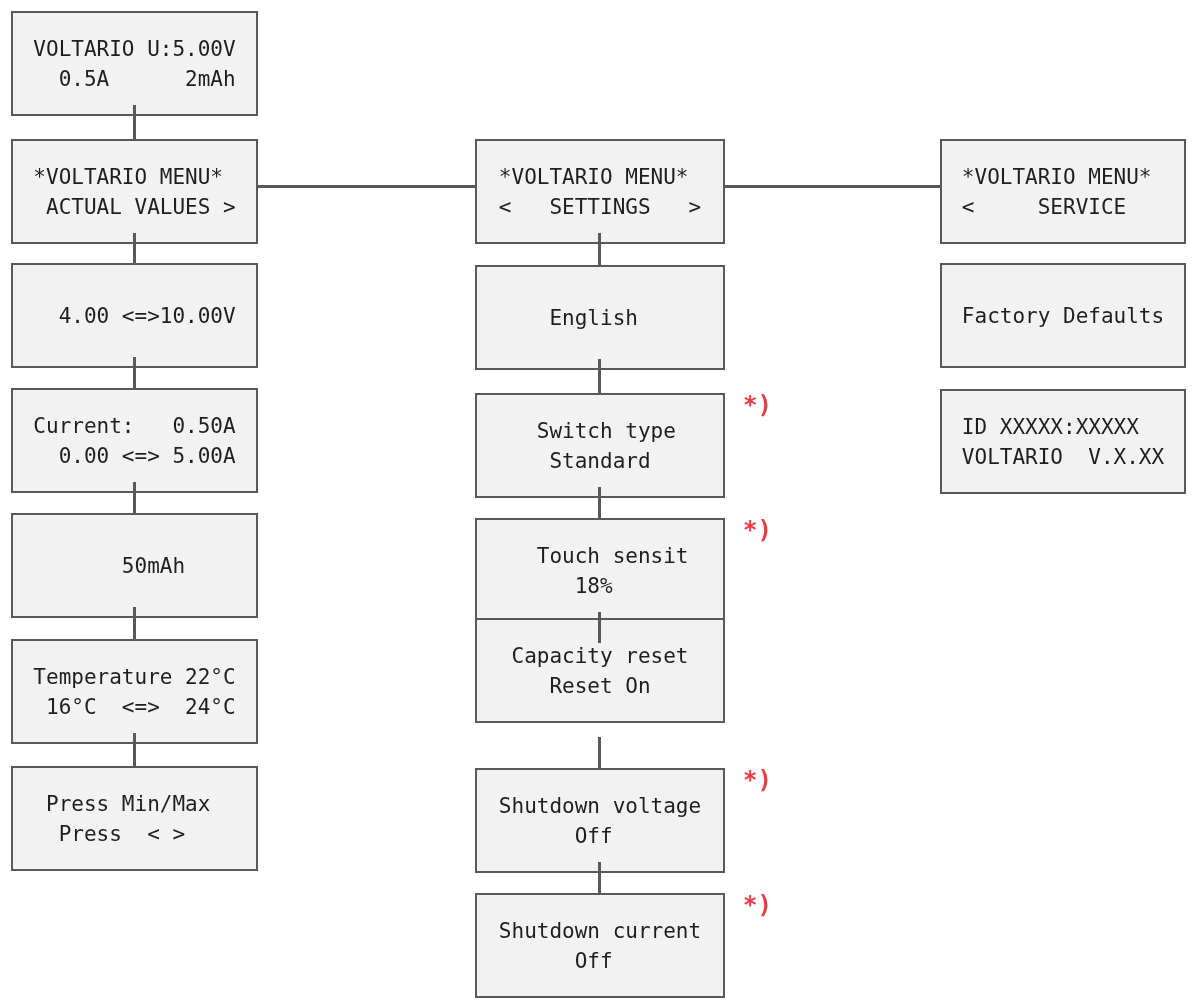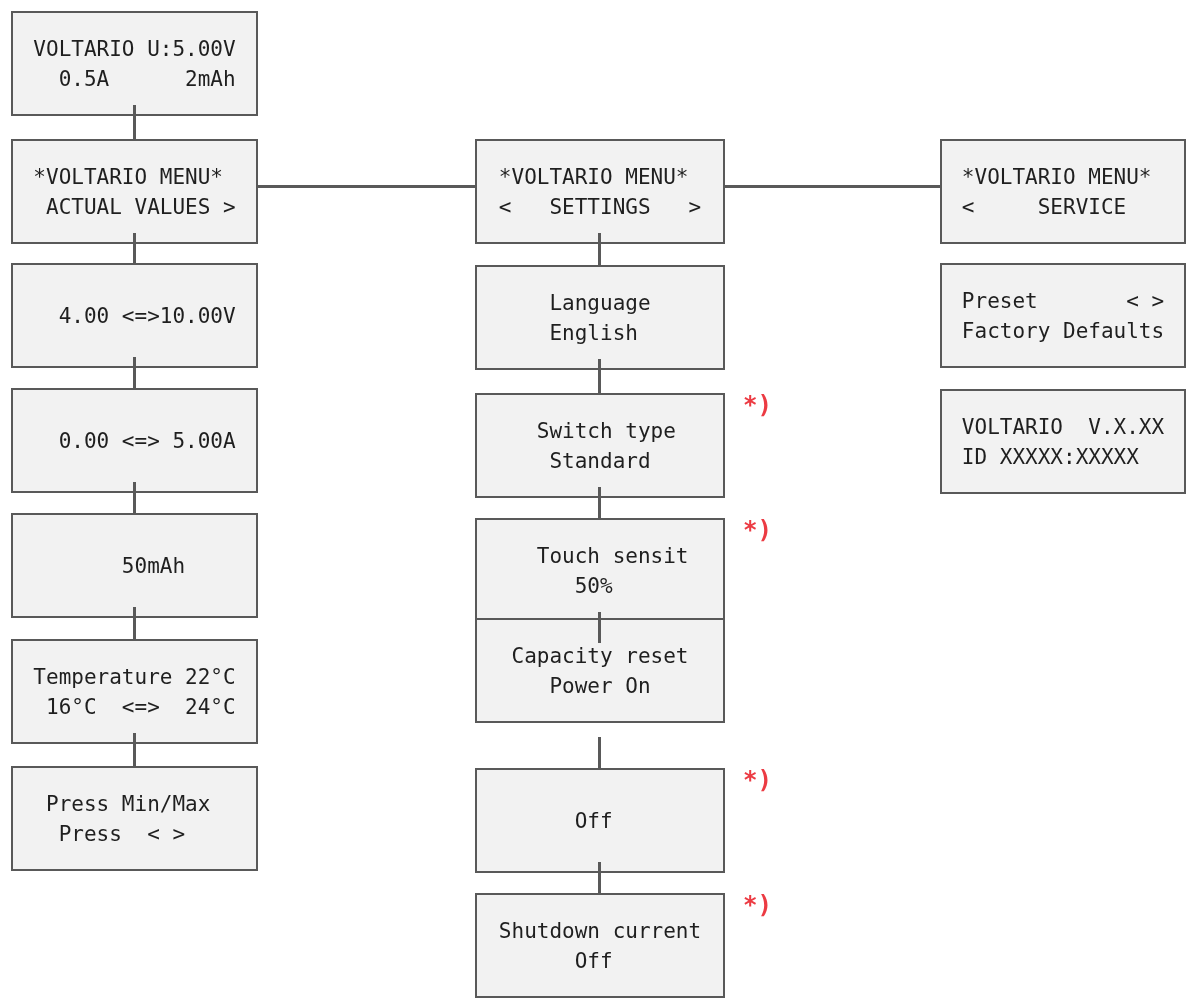--- a/index.html
+++ b/index.html
@@ -63,73 +63,73 @@
   <span class="line">  0.5A      2mAh</span>
 </div>
 <div class="lcd" style="left:11px;top:139px;width:247px">
   <span class="line">*VOLTARIO MENU* </span>
   <span class="line"> ACTUAL VALUES &gt;</span>
 </div>
 <div class="lcd" style="left:11px;top:263px;width:247px">
   <span class="line">  4.00 &lt;=&gt;10.00V</span>
 </div>
 <div class="lcd" style="left:11px;top:388px;width:247px">
+  <span class="line">Current:   0.50A</span>
   <span class="line">  0.00 &lt;=&gt; 5.00A</span>
 </div>
 <div class="lcd" style="left:11px;top:513px;width:247px">
   <span class="line">       50mAh    </span>
 </div>
 <div class="lcd" style="left:11px;top:639px;width:247px">
   <span class="line">Temperature 22°C</span>
   <span class="line"> 16°C  &lt;=&gt;  24°C</span>
 </div>
 <div class="lcd" style="left:11px;top:766px;width:247px">
   <span class="line"> Press Min/Max  </span>
   <span class="line">  Press  &lt; &gt;    </span>
 </div>
 
 <div class="lcd" style="left:475px;top:139px;width:250px">
   <span class="line">*VOLTARIO MENU* </span>
   <span class="line">&lt;   SETTINGS   &gt;</span>
 </div>
 <div class="lcd" style="left:475px;top:265px;width:250px">
-  <span class="line">    Language    </span>
   <span class="line">    English     </span>
 </div>
 <div class="lcd" style="left:475px;top:393px;width:250px">
   <span class="line">   Switch type  </span>
   <span class="line">    Standard    </span>
 </div>
 <div class="lcd" style="left:475px;top:518px;width:250px">
   <span class="line">   Touch sensit </span>
-  <span class="line">      50%       </span>
+  <span class="line">      18%       </span>
 </div>
 <div class="lcd" style="left:475px;top:618px;width:250px">
   <span class="line"> Capacity reset </span>
-  <span class="line">    Power On    </span>
+  <span class="line">    Reset On    </span>
 </div>
 <div class="lcd" style="left:475px;top:768px;width:250px">
+  <span class="line">Shutdown voltage</span>
   <span class="line">      Off       </span>
 </div>
 <div class="lcd" style="left:475px;top:893px;width:250px">
   <span class="line">Shutdown current</span>
   <span class="line">      Off       </span>
 </div>
 
 <div class="lcd" style="left:940px;top:139px;width:246px">
   <span class="line">*VOLTARIO MENU* </span>
   <span class="line">&lt;     SERVICE   </span>
 </div>
 <div class="lcd" style="left:940px;top:263px;width:246px">
-  <span class="line">Preset       &lt; &gt;</span>
   <span class="line">Factory Defaults</span>
 </div>
 <div class="lcd" style="left:940px;top:389px;width:246px">
+  <span class="line">ID XXXXX:XXXXX  </span>
   <span class="line">VOLTARIO  V.X.XX</span>
-  <span class="line">ID XXXXX:XXXXX  </span>
 </div>
 
 <div class="vline" style="left:133px;top:105px;height:34px"></div>
 <div class="vline" style="left:133px;top:233px;height:30px"></div>
 <div class="vline" style="left:133px;top:357px;height:31px"></div>
 <div class="vline" style="left:133px;top:482px;height:31px"></div>
 <div class="vline" style="left:133px;top:607px;height:32px"></div>
 <div class="vline" style="left:133px;top:733px;height:33px"></div>
 
 <div class="vline" style="left:598px;top:233px;height:32px"></div>

